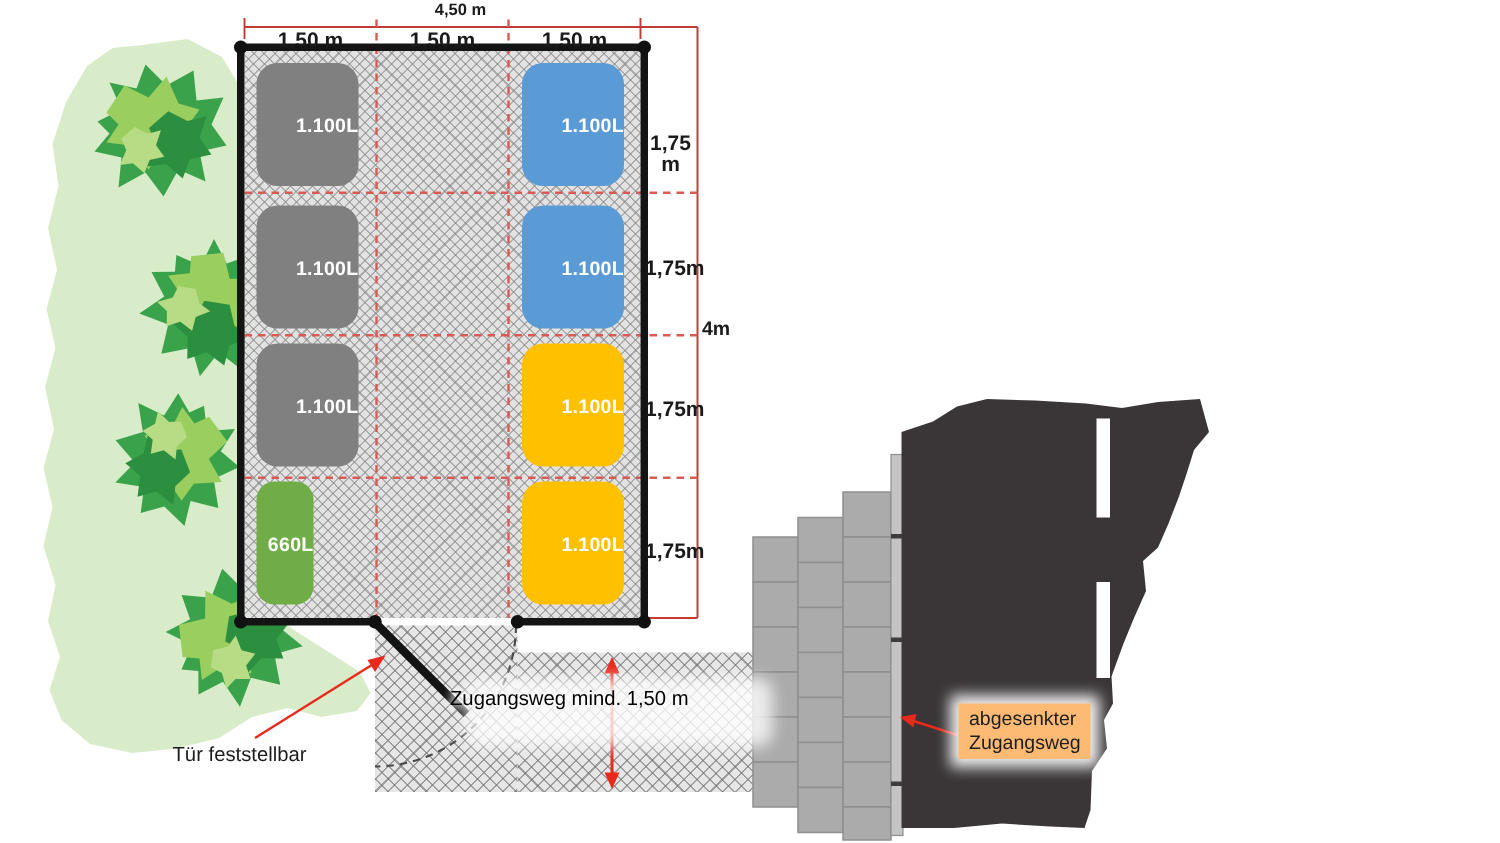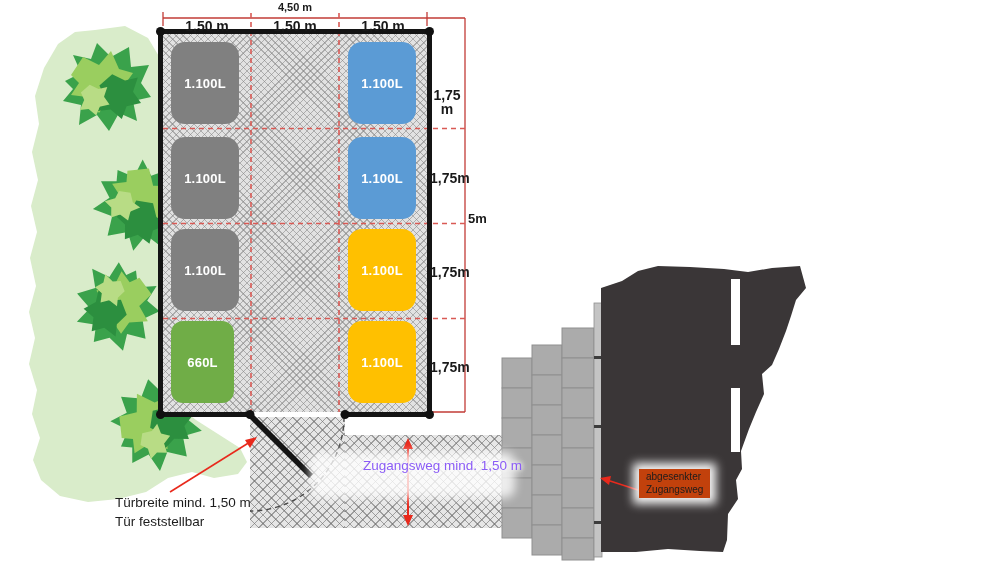--- a/index.html
+++ b/index.html
@@ -17,35 +17,35 @@
       repeating-linear-gradient(135deg, rgba(130,130,130,.55) 0 1px, transparent 1px 5px);
   }
   .hatch-path{
     background-color:#e6e6e6;
     background-image:
       repeating-linear-gradient(45deg, rgba(110,110,110,.6) 0 1px, transparent 1px 6px),
       repeating-linear-gradient(135deg, rgba(110,110,110,.6) 0 1px, transparent 1px 6px);
   }
   .wall{background:#141414;z-index:4;}
   .container-bin{
-    z-index:5;border-radius:14px;display:flex;align-items:center;justify-content:center;
+    z-index:5;border-radius:14px;display:flex;align-items:center;justify-content:flex-end;
     color:#fff;font-weight:bold;font-size:13px;letter-spacing:.2px;
   }
   .dim-label{z-index:8;color:#1a1a1a;font-weight:bold;font-size:11px;text-align:center;line-height:1;}
   .dim-label.small{font-size:14px;}
   .note{z-index:8;color:#1c1c1c;font-size:13.5px;line-height:1.4;}
   .path-note{
-    z-index:8;text-align:right;color:#8b5cf6;font-size:13.5px;line-height:1.6;
+    z-index:8;text-align:left;color:#000000;font-size:13.5px;line-height:1.6;
     text-shadow:0 0 4px #fff,0 0 6px #fff,0 0 8px #fff;
   }
   .path-note-glow{
     z-index:7;background:rgba(255,255,255,.78);filter:blur(5px);border-radius:10px;
   }
   .curb-label{
-    z-index:8;background:#c2410c;color:#1c1c1c;font-size:10px;line-height:1.25;
+    z-index:8;background:#fdba74;color:#1c1c1c;font-size:13px;line-height:1.25;
     padding:2px 7px;box-shadow:0 0 9px 6px rgba(255,255,255,.95);
   }
   .z1{z-index:1}.z2{z-index:2}.z3{z-index:3}.z6{z-index:6}.z7{z-index:7}
 </style>
 </head>
 <body>
 
 <div class="canvas">
 
   <svg class="z1" width="1000" height="562">
@@ -105,21 +105,21 @@
 
   <div class="abs container-bin" style="left: 171px; top: 42px; width: 68px; height: 82px; background: rgb(128, 128, 128);">
     <span>1.100L</span>
     </div>
   <div class="abs container-bin" style="left: 171px; top: 137px; width: 68px; height: 82px; background: rgb(128, 128, 128);">
     <span>1.100L</span>
     </div>
   <div class="abs container-bin" style="left: 171px; top: 229px; width: 68px; height: 82px; background: rgb(128, 128, 128);">
     <span>1.100L</span>
     </div>
-  <div class="abs container-bin" style="left: 171px; top: 321px; width: 63px; height: 82px; border-radius: 12px; background: rgb(112, 173, 71);">
+  <div class="abs container-bin" style="left: 171px; top: 321px; width: 38px; height: 82px; border-radius: 12px; background: rgb(112, 173, 71);">
     <span>660L</span>
     </div>
   <div class="abs container-bin" style="left: 348px; top: 42px; width: 68px; height: 82px; background: rgb(91, 155, 213);">
     <span>1.100L</span>
     </div>
   <div class="abs container-bin" style="left: 348px; top: 137px; width: 68px; height: 82px; background: rgb(91, 155, 213);">
     <span>1.100L</span>
     </div>
   <div class="abs container-bin" style="left: 348px; top: 229px; width: 68px; height: 82px; background: rgb(255, 192, 0);">
     <span>1.100L</span>
@@ -187,37 +187,36 @@
       <line x1="408" y1="446" x2="408" y2="518" stroke-width="2"></line>
       <polygon points="408,438 403,449 413,449" stroke="none"></polygon>
       <polygon points="408,526 403,515 413,515" stroke="none"></polygon>
     </g>
     <g stroke="#e8291c" fill="#e8291c">
       <line x1="638" y1="490" x2="607" y2="480" stroke-width="1.6"></line>
       <polygon points="600,478 611,476 609,485" stroke="none"></polygon>
     </g>
   </svg>
 
-  <div class="abs dim-label" style="left:255px;top:2px;width:80px;">4,50 m</div>
+  <div class="abs dim-label" style="left:267px;top:2px;width:80px;">4,50 m</div>
   <div class="abs dim-label small" style="left:167px;top:19px;width:80px;">1,50 m</div>
   <div class="abs dim-label small" style="left:255px;top:19px;width:80px;">1,50 m</div>
   <div class="abs dim-label small" style="left:343px;top:19px;width:80px;">1,50 m</div>
   <div class="abs dim-label small" style="left:430px;top:88px;width:34px;">1,75 m</div>
   <div class="abs dim-label small" style="left:430px;top:171px;width:34px;">1,75m</div>
   <div class="abs dim-label small" style="left:430px;top:265px;width:34px;">1,75m</div>
   <div class="abs dim-label small" style="left:430px;top:360px;width:34px;">1,75m</div>
-  <div class="abs dim-label" style="left:468px;top:212px;width:30px;text-align:left;font-size:13px;">5m</div>
+  <div class="abs dim-label" style="left:468px;top:212px;width:30px;text-align:left;font-size:13px;">4m</div>
 
   <div class="abs path-note-glow" style="left:310px;top:452px;width:205px;height:46px;"></div>
   <div class="abs path-note" style="left:300px;top:455px;width:222px;">
     <div>Zugangsweg mind. 1,50 m</div>
   </div>
 
   <div class="abs note" style="left:115px;top:494px;">
-    <div>Türbreite mind. 1,50 m</div>
     <div>Tür feststellbar</div>
   </div>
 
   <div class="abs curb-label" style="left:639px;top:469px;">
     <div>abgesenkter</div>
     <div>Zugangsweg</div>
   </div>
 
 </div>
 

